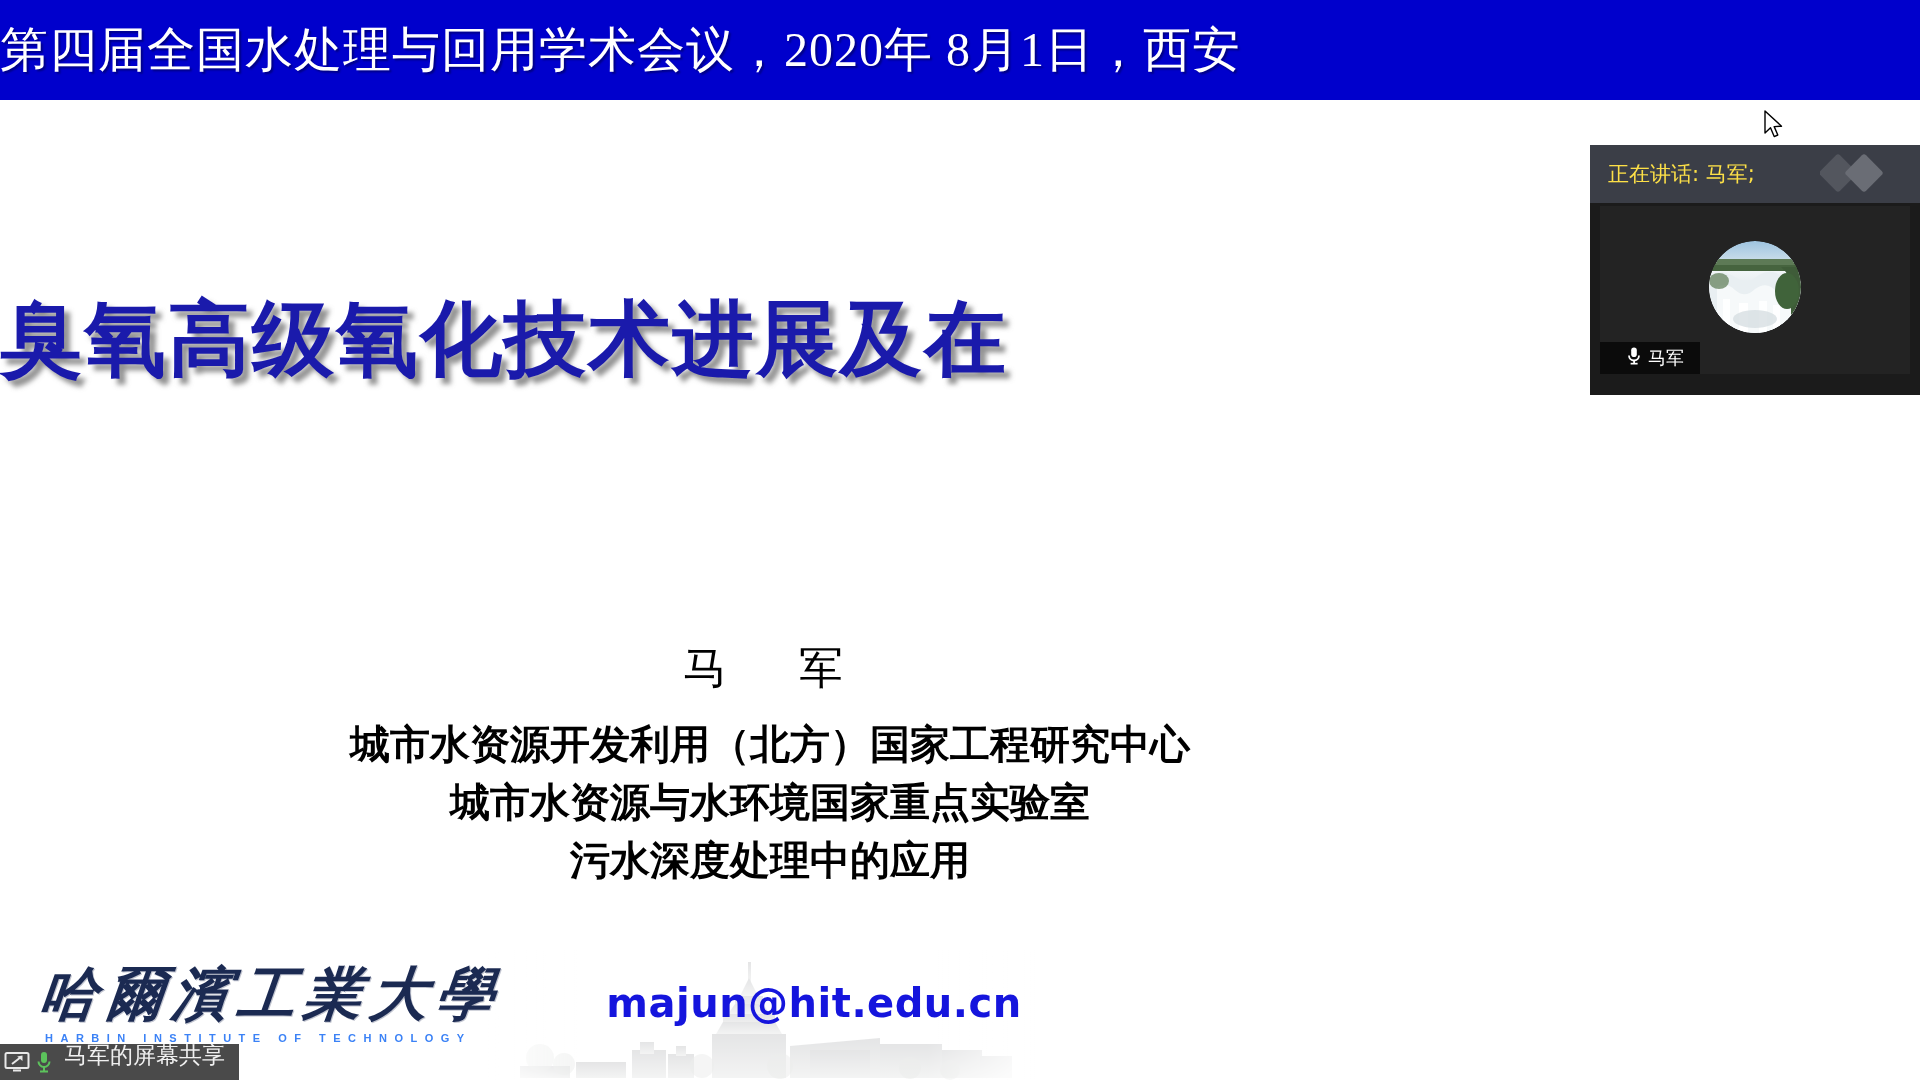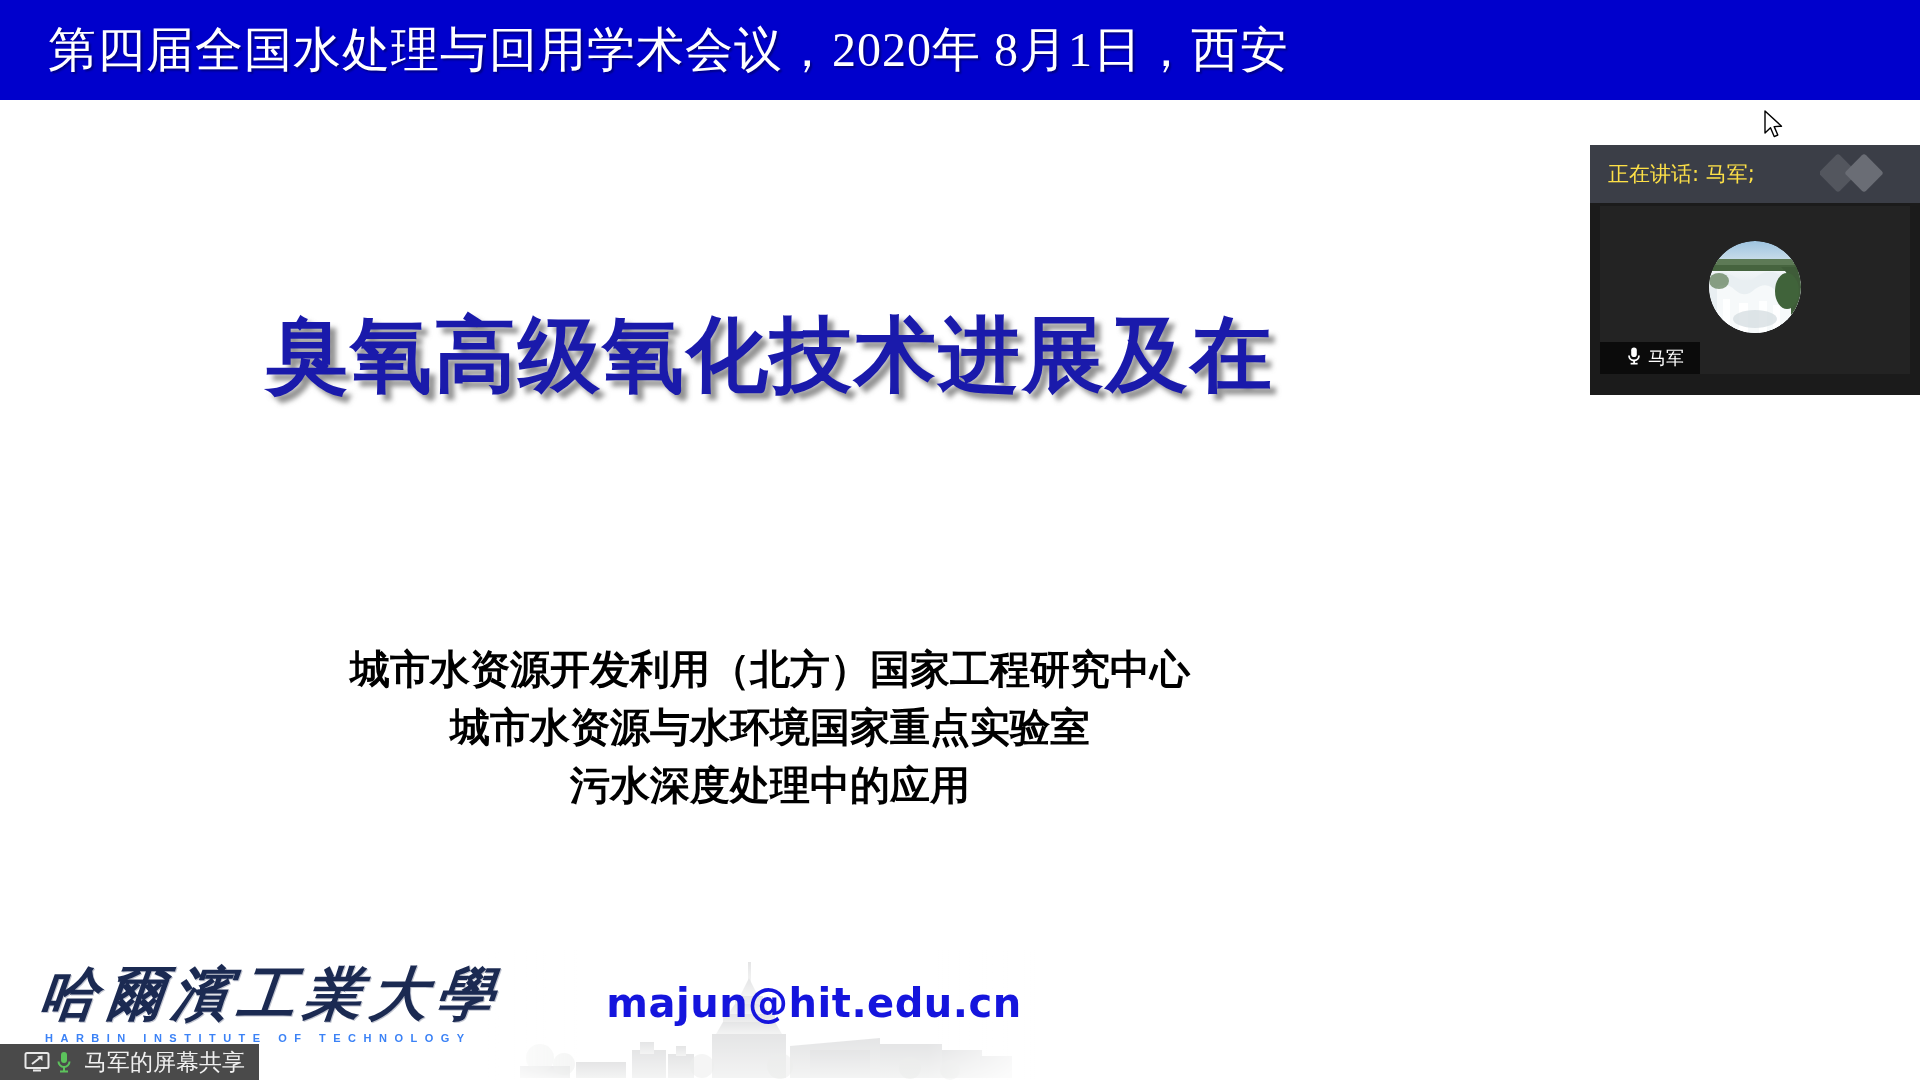--- a/index.html
+++ b/index.html
@@ -30,37 +30,35 @@
   #conference-banner {
     position: absolute;
     left: 0; top: 0;
     width: 1920px;
     height: 100px;
     background: #0000cc;
     display: flex;
     align-items: center;
   }
   #conference-banner-text {
-    margin-left: 48px;
     color: #ffffff;
     font-family: "Liberation Serif", "DejaVu Serif", serif;
     font-size: 48px;
     line-height: 1;
     letter-spacing: 1px;
     white-space: nowrap;
     text-shadow: 2px 2px 2px rgba(0,0,0,0.35);
   }
 
   
   #slide-title {
     position: absolute;
     left: 0;
-    top: 308px;
+    top: 292px;
     width: 1540px;
-    text-align: center;
     color: #1a1aab;
     font-family: "DejaVu Sans", "Liberation Sans", sans-serif;
     font-weight: bold;
     font-size: 82px;
     line-height: 1.14;
     letter-spacing: 2px;
     text-shadow: 6px 6px 5px rgba(110,110,110,0.75);
   }
   #slide-title .title-line {
     display: block;
@@ -152,22 +150,21 @@
   }
 
   
   #screenshare-status-bar {
     position: absolute;
     left: 0;
     bottom: 0;
     height: 36px;
     background: #4a4a4a;
     display: flex;
-    align-items: center;
-    padding: 0 14px 0 24px;
+    padding: 0 14px 0 4px;
     z-index: 40;
     margin-top: 24px;
   }
   #screenshare-status-bar .status-icon {
     display: inline-flex;
     align-items: center;
     justify-content: center;
     margin-right: 4px;
   }
   #screenshare-status-label {
@@ -315,20 +312,21 @@
       <circle cx="470" cy="120" r="10"></circle>
     </g>
     <rect x="0" y="0" width="560" height="130" fill="url(#skyFade)"></rect>
   </svg>
 
   <div id="slide-title">
     <span class="title-line">臭氧高级氧化技术进展及在</span>
   </div>
 
   <div id="author-block">
+    <div id="author-name">马　军</div>
     <div class="affiliation-line">城市水资源开发利用（北方）国家工程研究中心</div>
     <div class="affiliation-line">城市水资源与水环境国家重点实验室</div>
     <div class="affiliation-line">污水深度处理中的应用</div>
   </div>
 
   <div id="contact-email">majun@hit.edu.cn</div>
 
   <div id="hit-logo">
     <div id="hit-logo-cn">哈爾濱工業大學</div>
     <div id="hit-logo-en">HARBIN INSTITUTE OF TECHNOLOGY</div>

